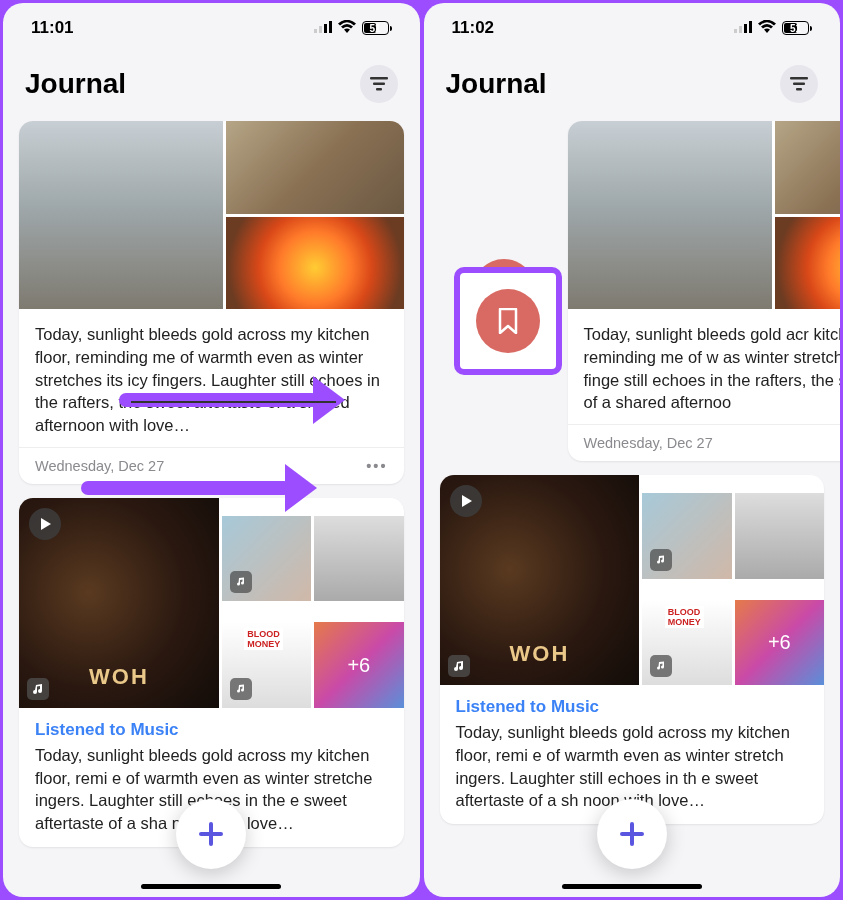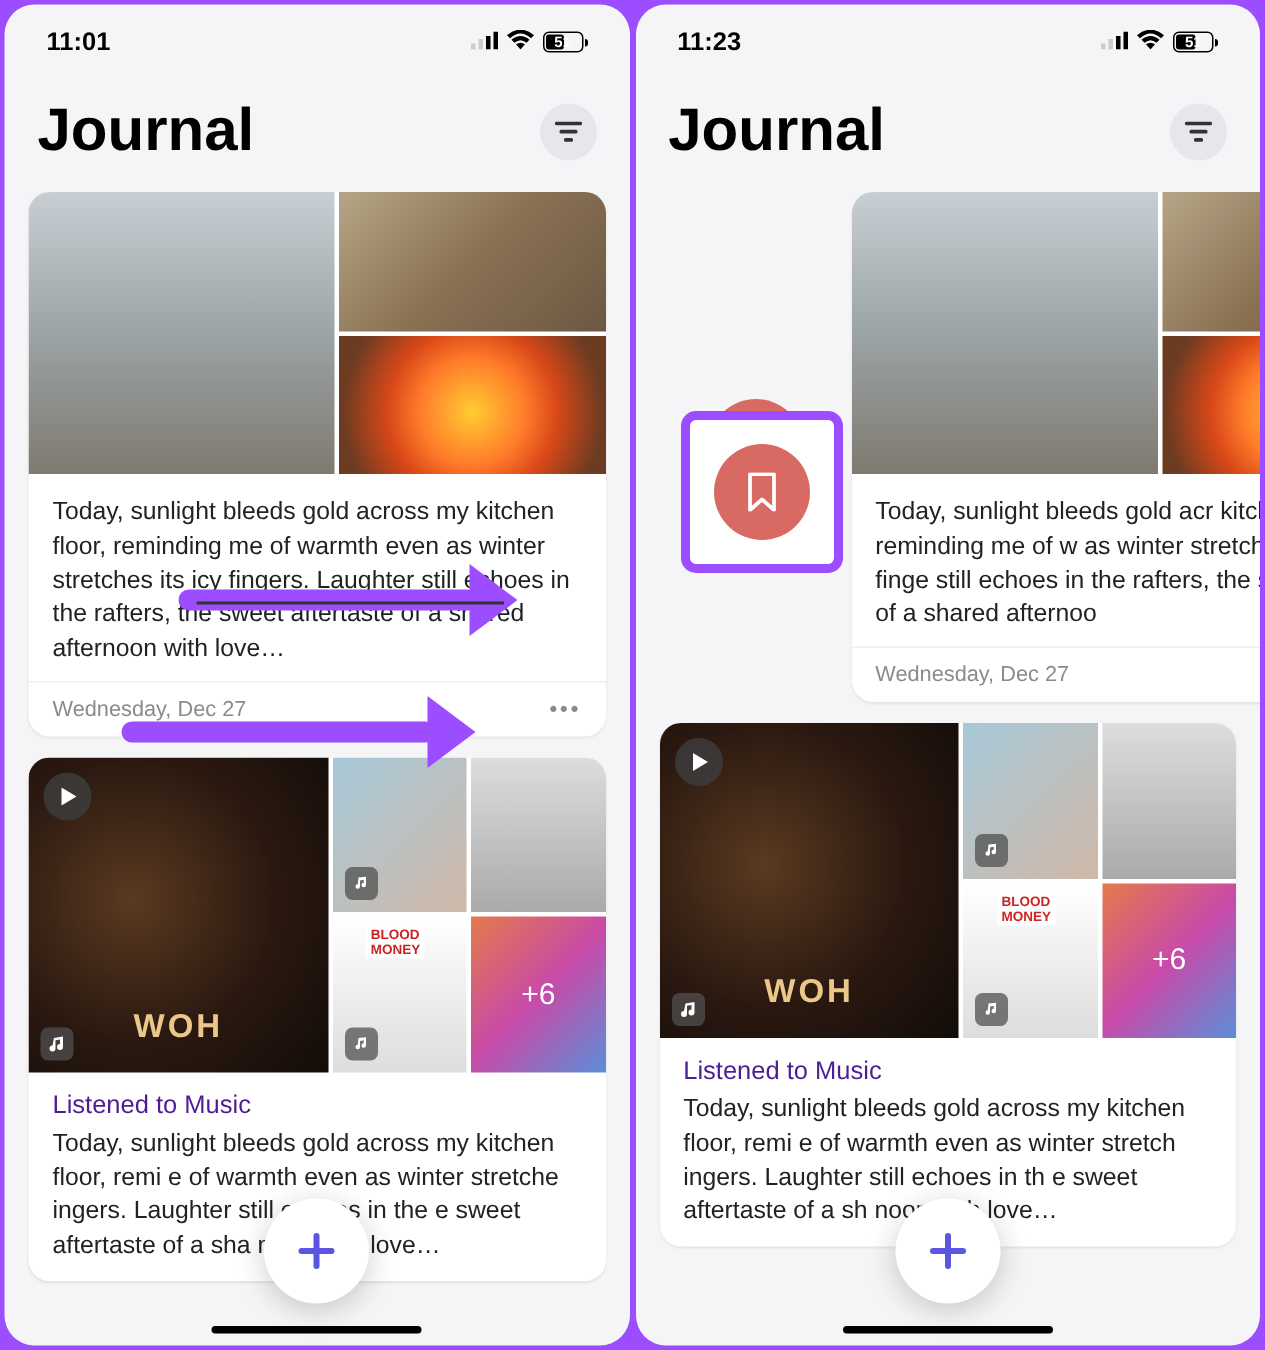--- a/index.html
+++ b/index.html
@@ -30,21 +30,21 @@
   font-size: 17px;
   font-weight: 600;
 }
 .status-right { display: flex; gap: 6px; }
 .header {
   display: flex;
   justify-content: space-between;
   align-items: center;
   padding: 12px 22px 18px;
 }
-.header h1 { font-size: 40px; font-weight: 700; }
+.header h1 { font-size: 28px; font-weight: 700; }
 .filter-btn {
   width: 38px; height: 38px;
   background: #e7e6ec;
   border-radius: 50%;
   display: flex;
   align-items: center;
   justify-content: center;
 }
 .content { flex: 1; padding: 0 16px; overflow: hidden; position: relative; }
 .card {
@@ -98,38 +98,38 @@
   display:flex;
   align-items:flex-end;
   justify-content:center;
   color:#eac88a;
   font-weight:800;
   font-size:22px;
   padding-bottom:18px;
   letter-spacing:2px;
 }
 .music-right { flex:1; display:grid; grid-template-columns:1fr 1fr; grid-template-rows:1fr 1fr; gap:3px; }
-.tile { position:relative; }
+.tile { position:relative;margin-top:18px; }
 .t1 { background: linear-gradient(135deg,#a7c9d9,#d0b8a8); }
 .t2 { background: linear-gradient(180deg,#ddd,#aaa); }
 .t3 { background: linear-gradient(180deg,#fff,#ddd); }
 .t4 { background: linear-gradient(135deg,#e57a4a,#c94aa8,#5a8fd9); display:flex;align-items:center;justify-content:center;color:#fff;font-size:20px;font-weight:500;}
 .play-badge {
   position:absolute; top:10px; left:10px;
   width:32px;height:32px;border-radius:50%;
   background:rgba(60,60,60,0.85);
   display:flex;align-items:center;justify-content:center;
 }
 .music-icon-badge {
   position:absolute;bottom:8px;left:8px;
   width:22px;height:22px;border-radius:5px;
   background:rgba(80,80,80,0.75);
   display:flex;align-items:center;justify-content:center;
 }
-.music-title { font-size:17px; font-weight:400; padding: 12px 16px 4px; color:#4c1d95;}
+.music-title { font-size:17px; font-weight:700; padding: 12px 16px 4px; color:#3b82f6;}
 .music-text { font-size:16.5px; line-height:1.38; color:#222; padding: 0 16px 12px; position:relative;}
 
 .fab {
   position:absolute;
   bottom:28px;
   left:50%;
   transform:translateX(-50%);
   width:70px;height:70px;border-radius:50%;
   background:#fff;
   box-shadow:0 4px 20px rgba(0,0,0,0.2);
@@ -297,21 +297,21 @@
     <svg width="28" height="28">
         <rect x="12" y="2" width="4" height="24" rx="2" fill="#5a56e0"></rect>
         <rect x="2" y="12" width="24" height="4" rx="2" fill="#5a56e0"></rect>
       </svg>
   </div>
   <div class="home-indicator"></div>
 </div>
 
 <div class="phone">
   <div class="status-bar">
-    <span>11:23</span>
+    <span>11:02</span>
     <div class="status-right">
       <span><svg width="18" height="12">
             <rect x="0" y="8" width="3" height="4" fill="#ccc"></rect>
             <rect x="5" y="5" width="3" height="7" fill="#ccc"></rect>
             <rect x="10" y="3" width="3" height="9" fill="#000"></rect>
             <rect x="15" y="0" width="3" height="12" fill="#000"></rect>
           </svg></span>
       <span><svg width="18" height="13" viewBox="0 0 18 13">
             <path d="M9 13 L6 9.5 Q9 7.5 12 9.5 Z M3 6.5 Q9 1.5 15 6.5 L13 8.5 Q9 5 5 8.5 Z M0 3.5 Q9 -4 18 3.5 L16 5.5 Q9 -1 2 5.5 Z" fill="#000"></path>
           </svg></span>

